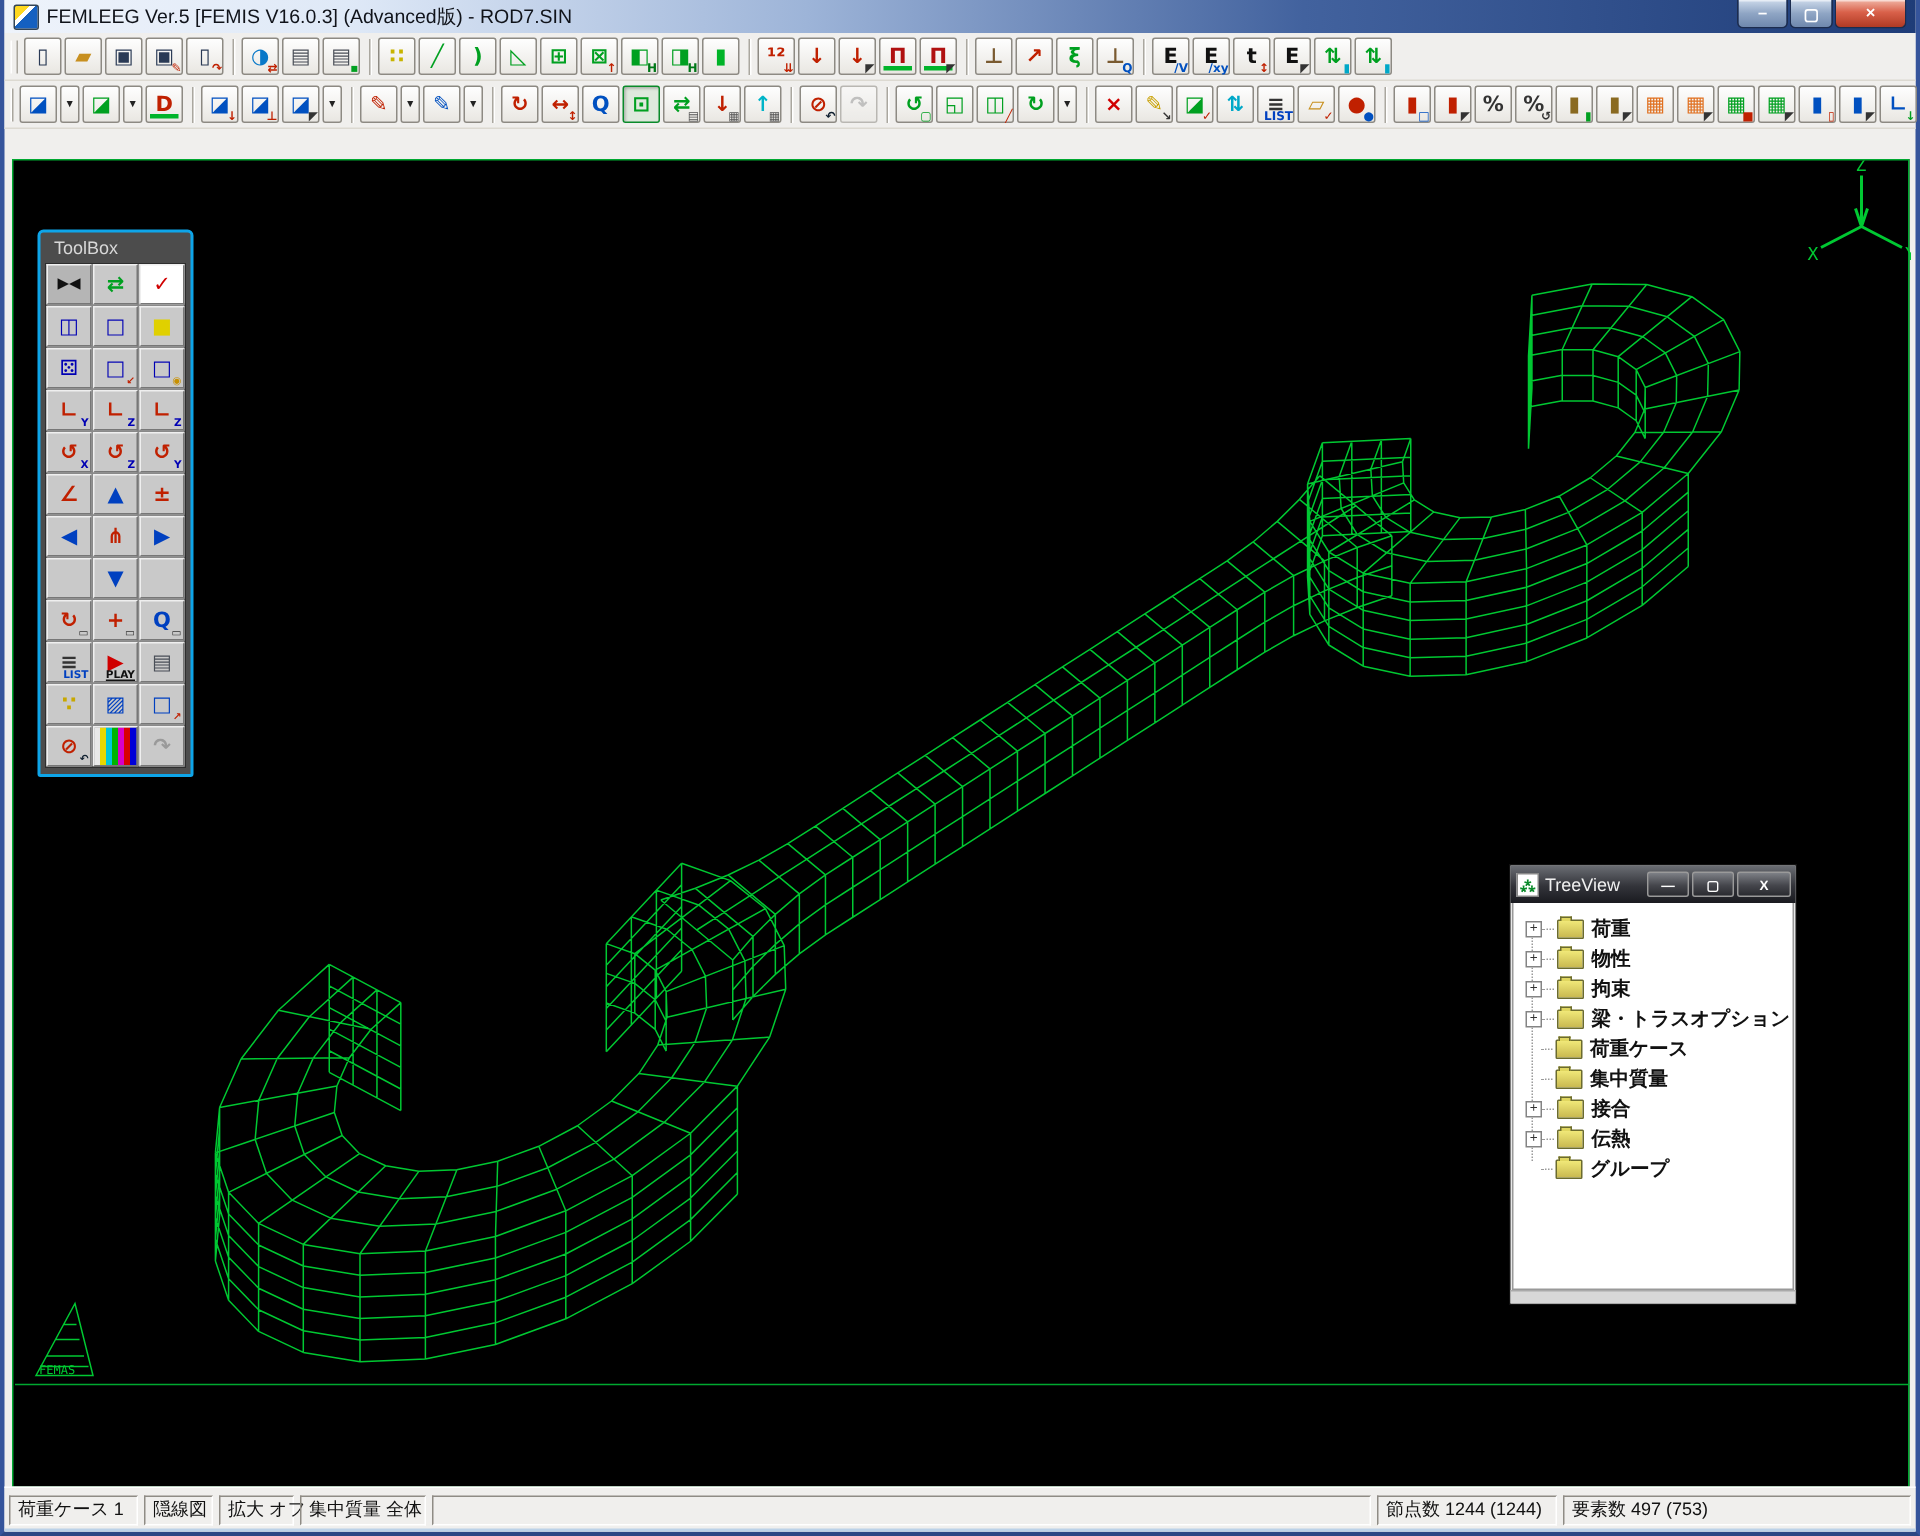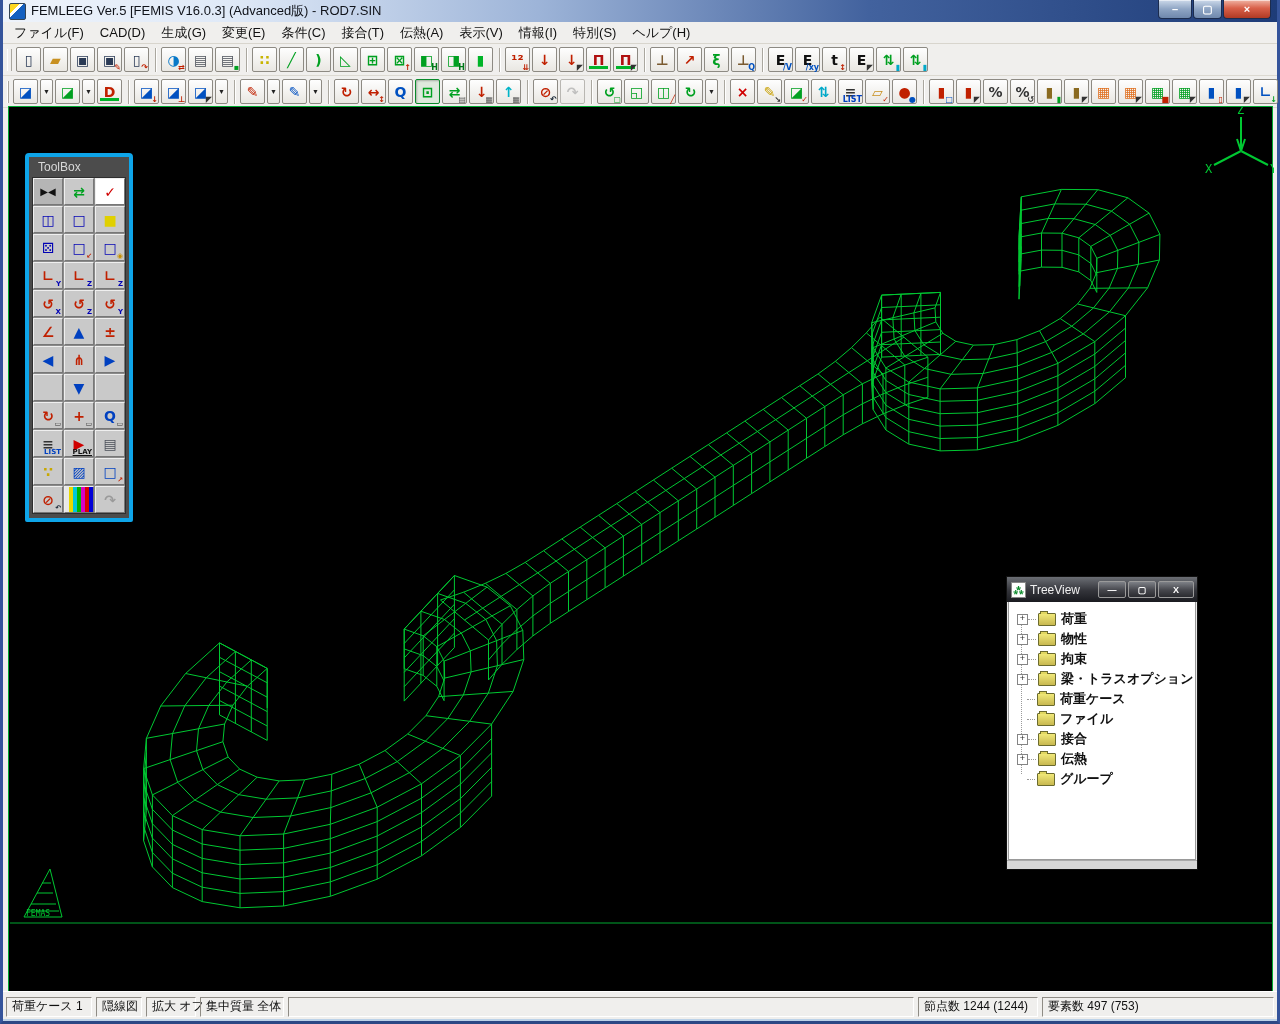--- a/index.html
+++ b/index.html
@@ -32,21 +32,21 @@
   .tbtn .base{position:absolute;left:2px;right:2px;bottom:2px;height:3px;background:#00b42a;}
   .tdd{width:11px;height:23px;margin-right:2px;border:1px solid #8d8a83;border-radius:2px;background:linear-gradient(#fefefe,#e9e7e2);display:flex;align-items:center;justify-content:center;font-size:7px;color:#222;flex:none;}
 
   
   .canvas{position:absolute;left:5px;top:106px;width:1265px;height:886px;background:#000;border:1px solid #00a830;box-sizing:border-box;}
   .banner{position:absolute;left:20px;top:5px;color:#00c020;font-family:"DejaVu Sans Mono",monospace;font-size:13px;letter-spacing:2px;white-space:pre;}
   .cmdtext{position:absolute;left:56px;top:824px;color:#00e0e0;font-family:"DejaVu Serif",serif;font-weight:bold;font-size:21px;letter-spacing:4px;}
   #mesh{position:absolute;left:0;top:0;}
 
   
-  .toolbox{position:absolute;left:22px;top:153px;width:100px;background:#4c4c4c;border:4px solid #0ea5e9;border-radius:4px 4px 2px 2px;box-shadow:2px 2px 4px rgba(0,0,0,.6);z-index:5;}
+  .toolbox{position:absolute;left:22px;top:153px;width:100px;background:#4c4c4c;border:2px solid #0ea5e9;border-radius:4px 4px 2px 2px;box-shadow:2px 2px 4px rgba(0,0,0,.6);z-index:5;}
   .toolbox .tbtitle{height:20px;color:#d8d8d8;font-size:12px;display:flex;align-items:center;padding-left:9px;}
   .tbgrid{margin:0 3px 4px 3px;background:#8a8a8a;border:1px solid #2e2e2e;display:grid;grid-template-columns:repeat(3,30px);grid-auto-rows:27px;gap:1px;}
   .tbcell{background:#c9c9c9;position:relative;display:flex;align-items:center;justify-content:center;border:1px solid;border-color:#efefef #777 #777 #efefef;}
   .tbcell .ga{font-family:"DejaVu Sans",sans-serif;font-size:14px;font-weight:bold;line-height:1;}
   .tbcell .gb{position:absolute;right:1px;bottom:0px;font-family:"DejaVu Sans",sans-serif;font-size:7px;font-weight:bold;line-height:1;}
   .tbcell.white{background:#fff;}
   .tbcell.dark{background:#b5b5b5;}
   .tbcell.bars{background:linear-gradient(90deg,#e8e8e8 0 14%,#e8d800 14% 28%,#00c8d8 28% 42%,#00b400 42% 56%,#d800c8 56% 70%,#d80000 70% 84%,#0000d8 84%);}
 
   
@@ -85,33 +85,20 @@
         </div>
       <div class="wb max">
           <span>▢</span>
         </div>
       <div class="wb close">
           <span>×</span>
         </div>
     </div>
   </div>
 
-  <div class="menubar" id="menubar">
-      <span class="menu-item">ファイル(F)</span>
-      <span class="menu-item">CAD(D)</span>
-      <span class="menu-item">生成(G)</span>
-      <span class="menu-item">変更(E)</span>
-      <span class="menu-item">条件(C)</span>
-      <span class="menu-item">接合(T)</span>
-      <span class="menu-item">伝熱(A)</span>
-      <span class="menu-item">表示(V)</span>
-      <span class="menu-item">情報(I)</span>
-      <span class="menu-item">特別(S)</span>
-      <span class="menu-item">ヘルプ(H)</span>
-    </div>
   <div class="toolbar" id="tb1">
       <div class="tgrip"></div>
       <div class="tbtn">
         <span class="ga" style="color: rgb(42, 58, 85);">▯</span>
       </div>
       <div class="tbtn">
         <span class="ga" style="color: rgb(200, 144, 32);">▰</span>
       </div>
       <div class="tbtn">
         <span class="ga" style="color: rgb(42, 58, 85);">▣</span>
@@ -577,21 +564,21 @@
         <div class="trow">
           <span class="nostub"></span>
           <span class="tdot"></span>
           <span class="folder"></span>
           <span class="tlabel">荷重ケース</span>
         </div>
         <div class="trow">
           <span class="nostub"></span>
           <span class="tdot"></span>
           <span class="folder"></span>
-          <span class="tlabel">ファイル</span>
+          <span class="tlabel">集中質量</span>
         </div>
         <div class="trow">
           <span class="plus">+</span>
           <span class="tdot"></span>
           <span class="folder"></span>
           <span class="tlabel">接合</span>
         </div>
         <div class="trow">
           <span class="plus">+</span>
           <span class="tdot"></span>

